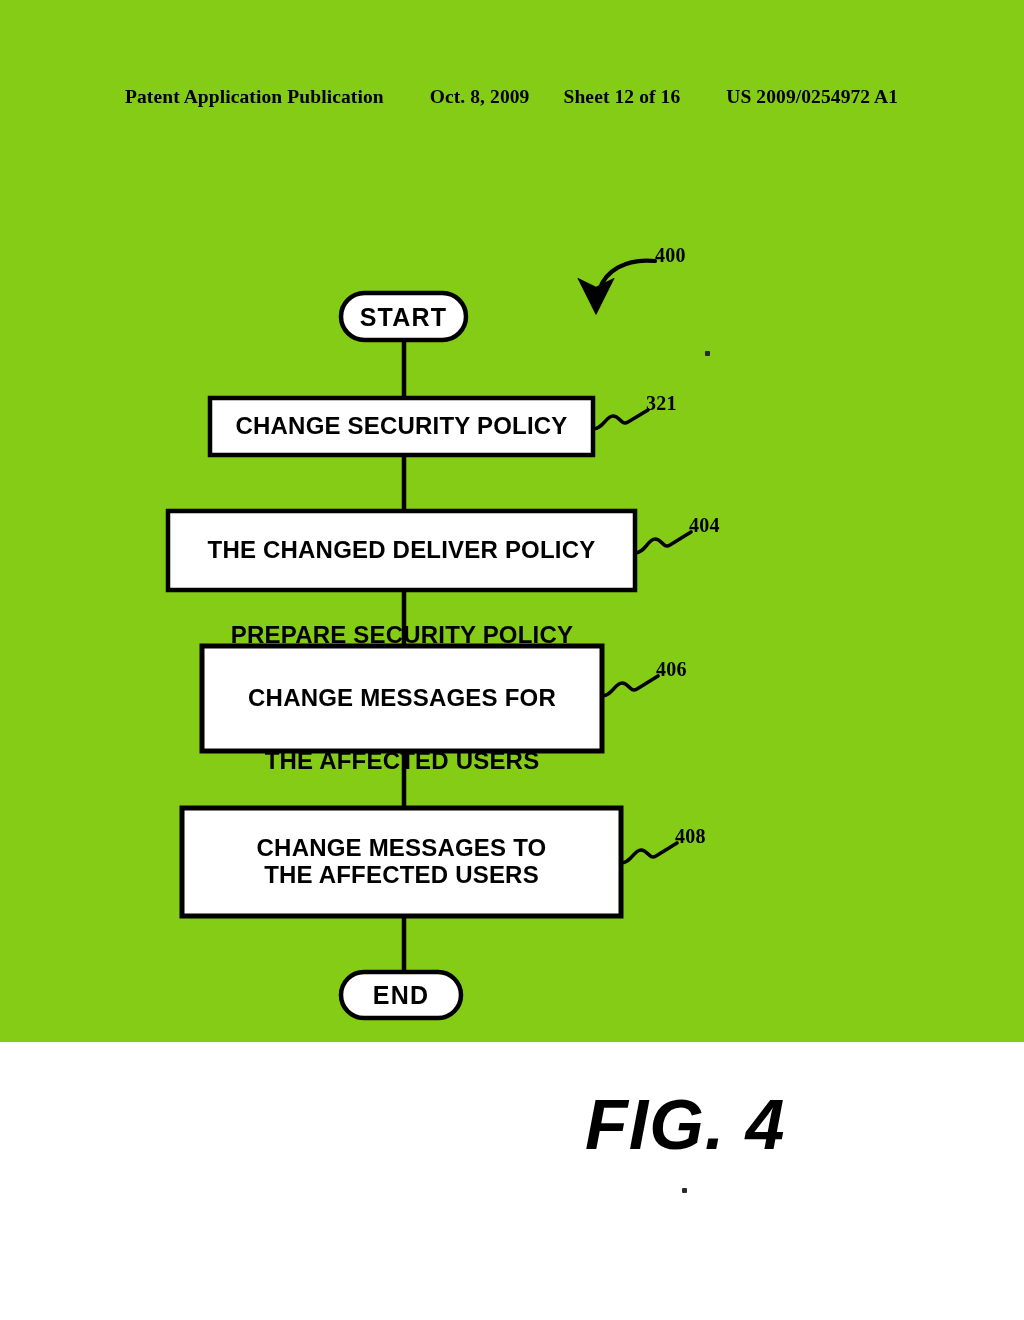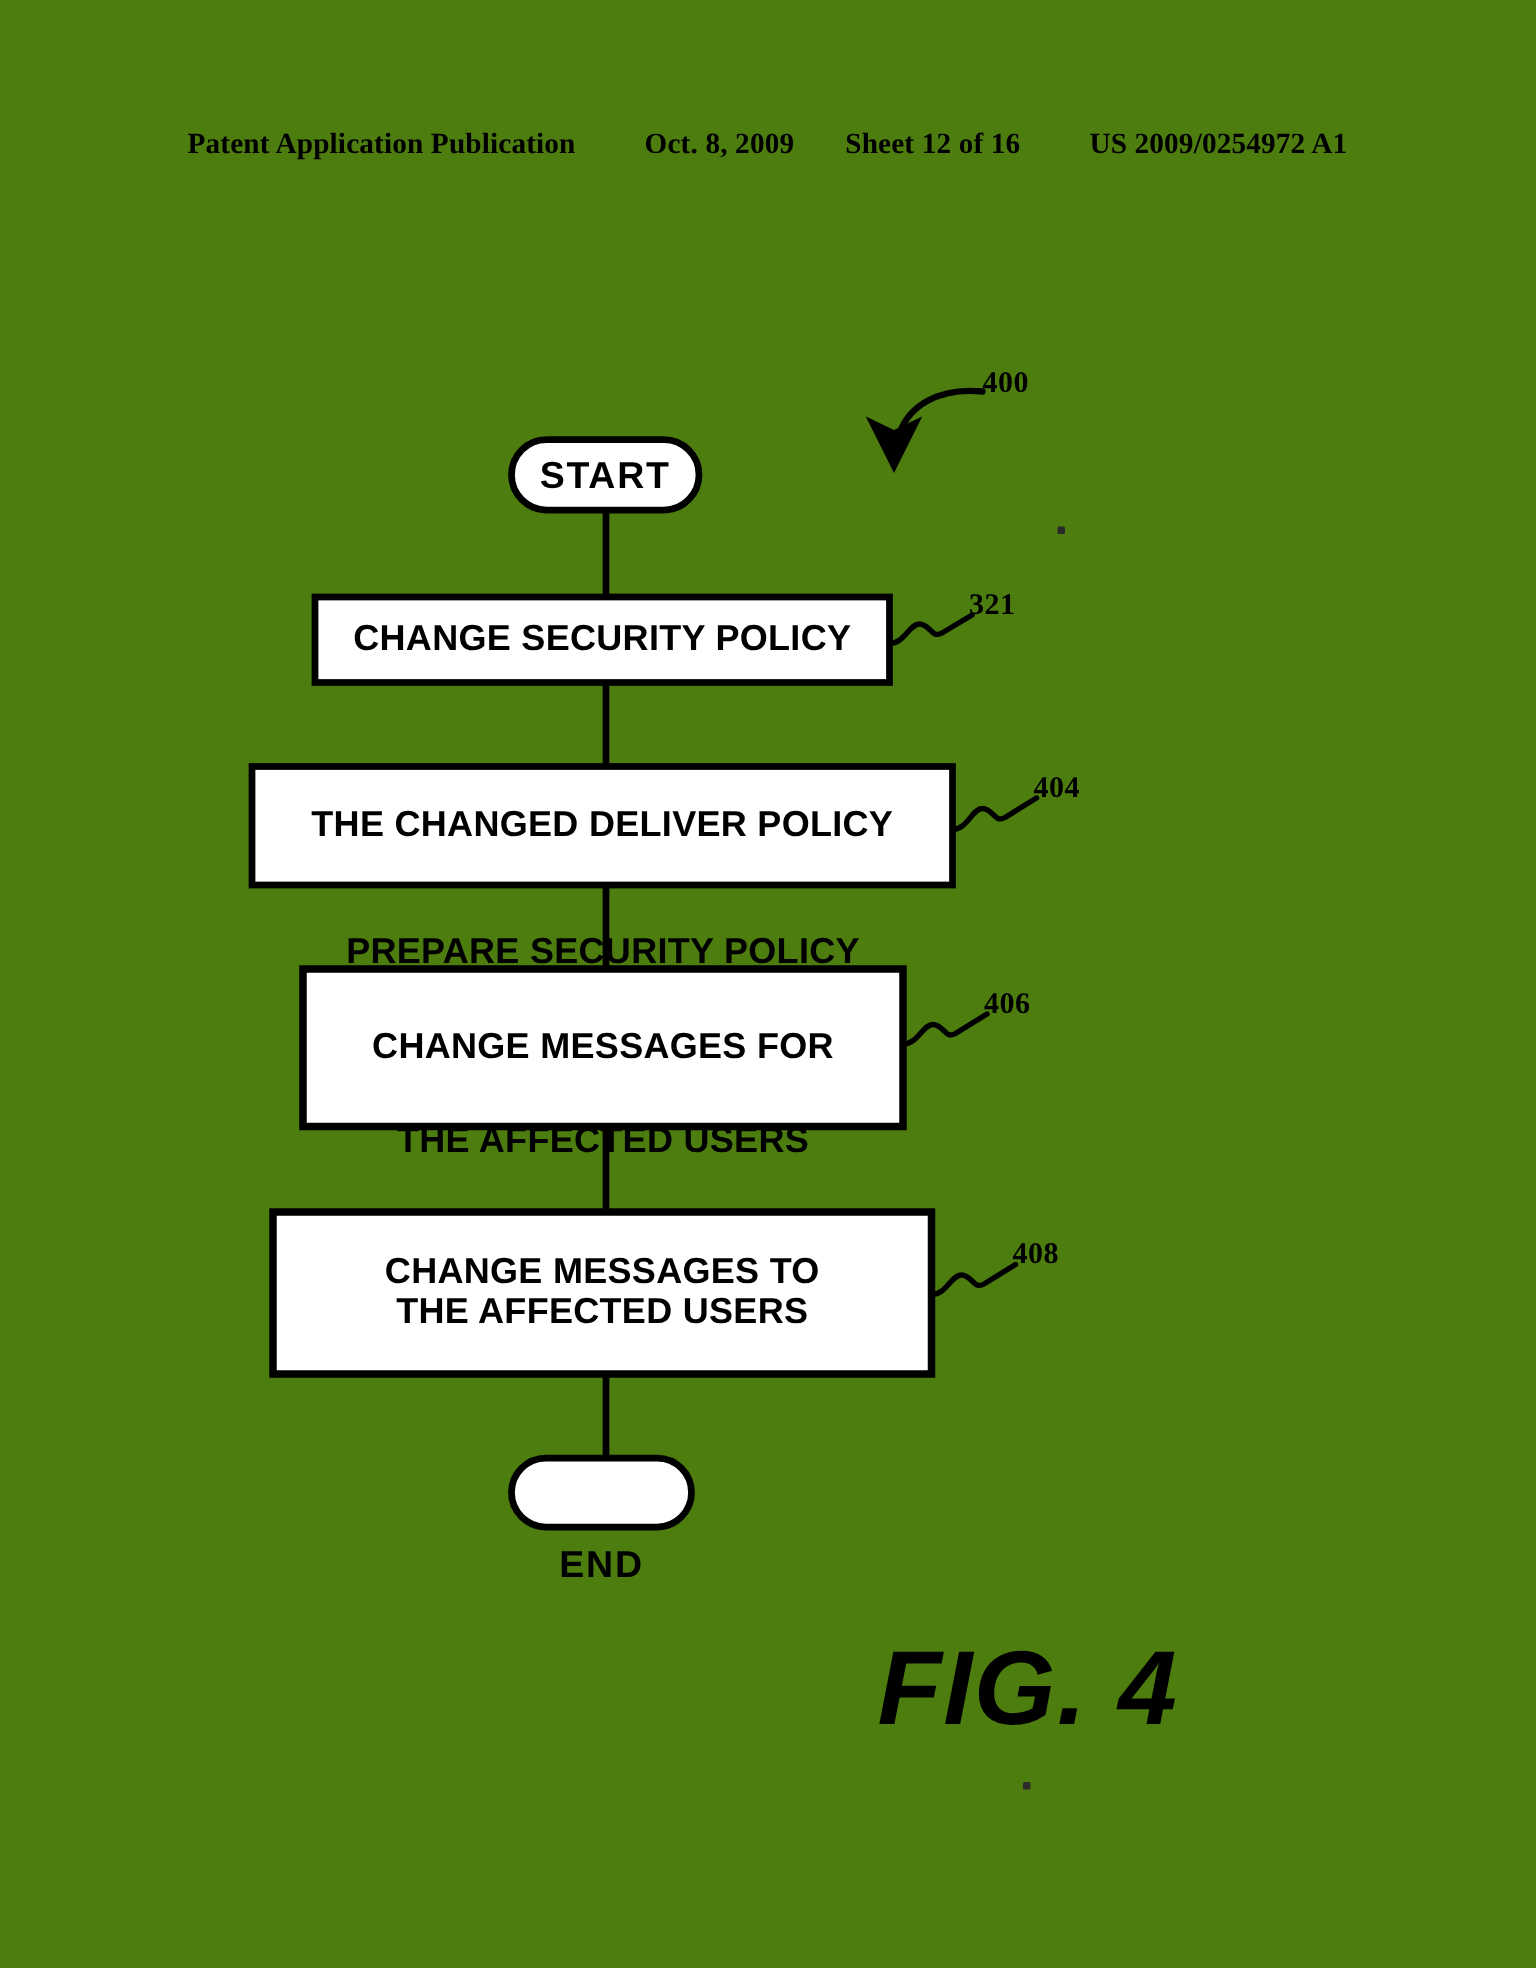--- a/index.html
+++ b/index.html
@@ -13,22 +13,22 @@
     position: relative;
     overflow: hidden;
     font-family: "Liberation Sans", sans-serif;
     color: #000000;
   }
 
   #page {
     position: absolute;
     left: 0; top: 0;
     width: 1024px;
-    height: 1312px;
-    background: #4d7c0f;
+    height: 1042px;
+    background: #84cc16;
   }
 
   
   .pub-header {
     position: absolute;
     left: 125px;
     top: 86px;
     width: 770px;
     height: 26px;
     display: flex;
@@ -191,21 +191,21 @@
       <span class="tline">PREPARE SECURITY POLICY</span>
       <span class="tline">CHANGE MESSAGES FOR</span>
       <span class="tline">THE AFFECTED USERS</span>
     </div>
 
     <div class="node-text process" style="left:182px; top:808px; width:439px; height:108px;">
       <span class="tline">CHANGE MESSAGES TO</span>
       <span class="tline">THE AFFECTED USERS</span>
     </div>
 
-    <div class="node-text terminal" style="left:341px; top:1020px; width:120px; height:46px;">
+    <div class="node-text terminal" style="left:341px; top:972px; width:120px; height:46px;">
       <span class="tline">END</span>
     </div>
 
     <div class="ref-num" style="left:655px; top:244px;">400</div>
 
     <div class="ref-num" style="left:646px; top:392px;">321</div>
 
     <div class="ref-num" style="left:689px; top:514px;">404</div>
 
     <div class="ref-num" style="left:656px; top:658px;">406</div>

